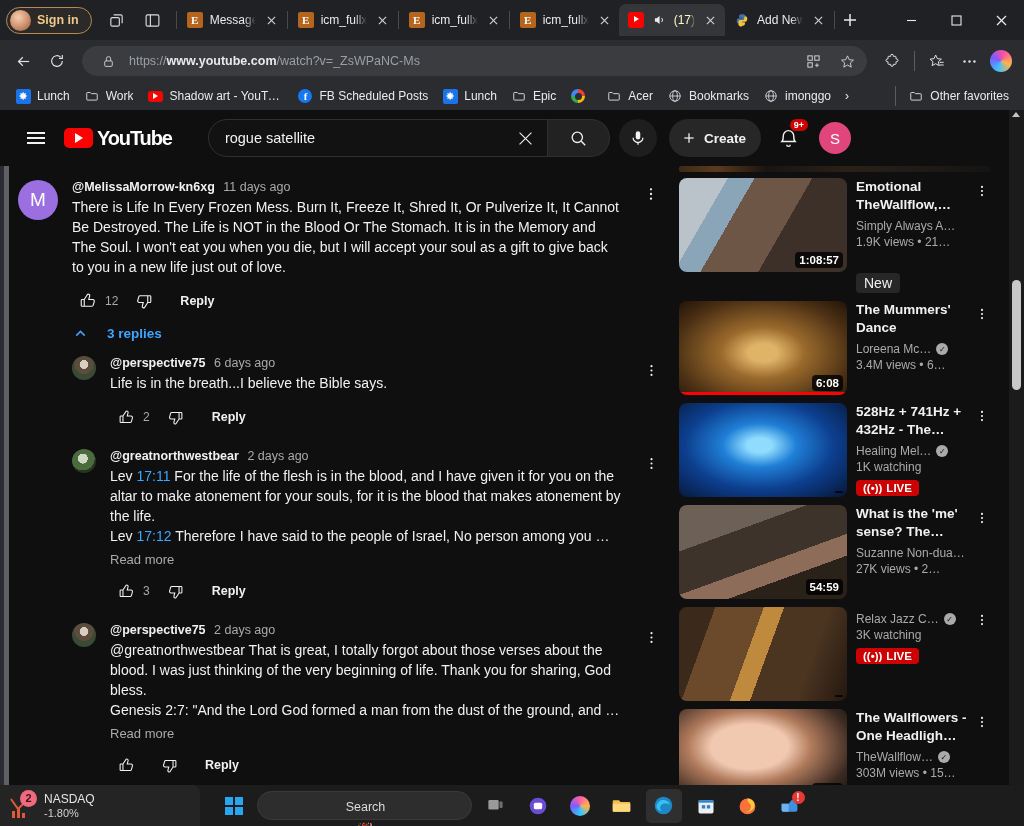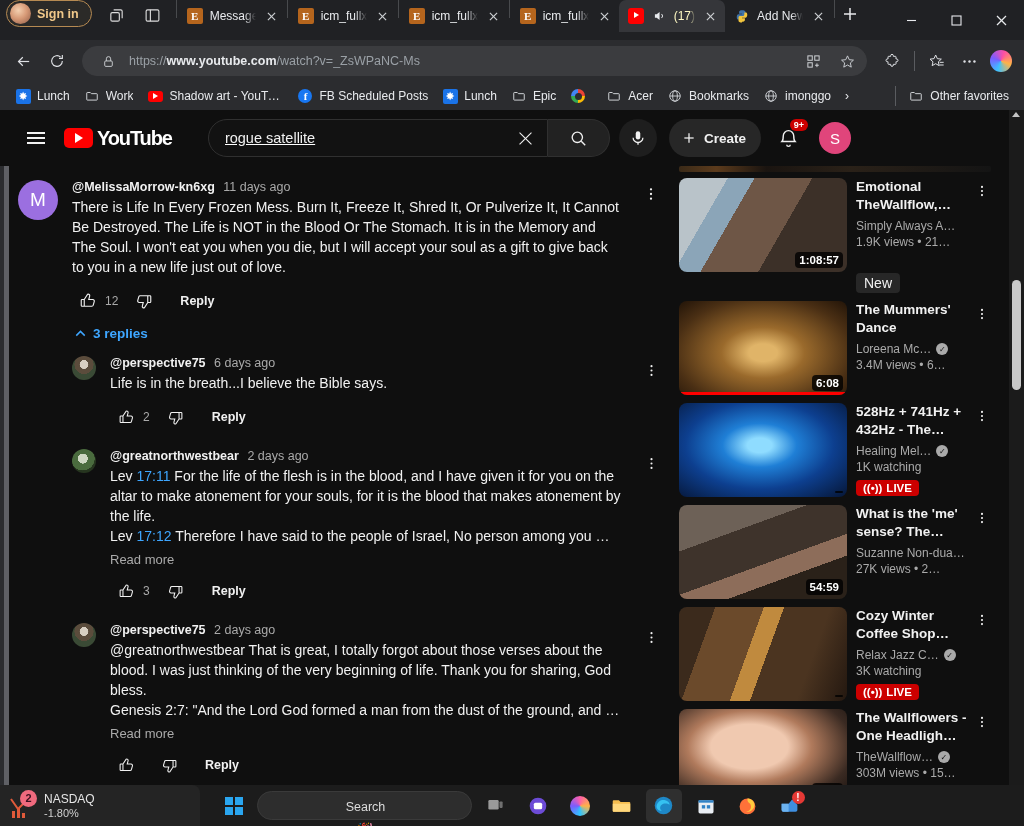--- a/index.html
+++ b/index.html
@@ -11,21 +11,21 @@
     overflow: hidden;
     color: #fff;
   }
   body { position: relative; }
 
   
   .browser { position: absolute; inset: 0 0 41px 0; background: #202124; display: flex; flex-direction: column; }
 
   
   .tabstrip {
-    height: 40px; background: #202124; display: flex; 
+    height: 40px; background: #202124; display: flex; align-items: center;
     padding: 0 0 0 6px; gap: 0; position: relative; flex: 0 0 40px;
   }
   .signin-pill {
     display: flex; align-items: center; gap: 6px;
     height: 27px; padding: 0 12px 0 3px;
     border: 1px solid #b68a52; border-radius: 14px;
     background: #2b2a28; color: #f0c88a; font-size: 12.5px; font-weight: 600;
     white-space: nowrap;
   }
   .signin-pill .av {
@@ -104,21 +104,21 @@
   .hamburger { width: 40px; height: 40px; display:flex; align-items:center; justify-content:center; }
   .hamburger span { display:block; width:18px; height:12px; position:relative;}
   .hamburger i { position:absolute; left:0; width:18px; height:1.6px; background:#f1f1f1; display:block;}
   .yt-logo { display:flex; align-items:center; gap: 4px; margin-left: 8px; }
   .yt-logo .play { width: 29px; height: 20px; background:#ff0000; border-radius:5px; position:relative; }
   .yt-logo .play::after { content:""; position:absolute; left:11px; top:5px; border-left:8px solid #fff; border-top:5px solid transparent; border-bottom:5px solid transparent;}
   .yt-logo .word { font-size: 20px; font-weight: 700; letter-spacing:-1.1px; color:#fff; font-family:"Liberation Sans", sans-serif; }
   .yt-search-wrap { display:flex; align-items:center; margin-left: 36px; }
   .yt-search {
     width: 340px; height: 38px; border: 1px solid #303030; background: #121212;
-    border-radius: 19px 0 0 19px; display:flex; align-items:center; padding: 0 6px 0 16px; gap: 6px; text-decoration: underline;
+    border-radius: 19px 0 0 19px; display:flex; align-items:center; padding: 0 6px 0 16px; gap: 6px;
   }
   .yt-search input {
     background: transparent; border: 0; outline: 0; color: #f1f1f1; font-size: 14.5px;
     flex: 1 1 auto; font-family: "Liberation Sans", sans-serif;
   }
   .yt-clear { width: 30px; height:30px; display:flex; align-items:center;justify-content:center; color:#f1f1f1; flex:0 0 30px;}
   .yt-searchbtn {
     width: 62px; height: 38px; background:#222222; border: 1px solid #303030; border-left:0;
     border-radius: 0 19px 19px 0; display:flex; align-items:center; justify-content:center; color:#f1f1f1;
   }
@@ -143,21 +143,21 @@
   .c-head .author { font-weight: 700; color:#f1f1f1; }
   .c-head .when { color:#aaaaaa; margin-left: 5px; font-weight:400;}
   .c-text { font-size: 14px; line-height: 20px; color:#f1f1f1; white-space: pre-line;}
   .c-text .vref { color:#3ea6ff; }
   .readmore { font-size:13px; color:#aaaaaa; font-weight:500; margin-top: 6px; }
   .c-actions { display:flex; align-items:center; gap: 0; margin-top: 8px; color:#f1f1f1;}
   .act { width:32px;height:32px;display:flex;align-items:center;justify-content:center; }
   .act-count { font-size:12px; color:#aaaaaa; margin: 0 10px 0 1px; }
   .act-reply { font-size:12.5px; font-weight:600; color:#f1f1f1; padding: 6px 12px; border-radius:16px; margin-left:8px;}
   .c-kebab { width:28px; height:28px; display:flex;align-items:center;justify-content:center; flex:0 0 28px; color:#f1f1f1; margin-left: auto;}
-  .replies-toggle { display:flex; align-items:center; gap:4px; color:#3ea6ff; font-size:13.5px; font-weight:600; padding: 8px 10px 8px 0; margin-left: 54px;}
+  .replies-toggle { display:flex; align-items:center; gap:18px; color:#3ea6ff; font-size:13.5px; font-weight:600; padding: 8px 10px 8px 0; margin-left: 54px;}
   .replies { margin-left: 54px; }
 
   
   .vid { display:flex; gap: 9px; margin-bottom: 8px; position:relative; }
   .thumb { width: 168px; height: 94px; flex:0 0 168px; border-radius: 8px; position:relative; overflow:hidden; background:#272727; }
   .thumb .dur {
     position:absolute; right:4px; bottom:4px; background:rgba(0,0,0,.8); color:#fff;
     font-size:11.5px; font-weight:600; padding:1px 4px; border-radius:4px; line-height:14px;
   }
   .thumb .progress { position:absolute; left:0; right:0; bottom:0; height:3px; background:rgba(255,255,255,.25); }
@@ -797,21 +797,20 @@
                   <circle cx="12" cy="19" r="1.8"></circle>
                 </svg>
             </div>
           </div>
 
           <div class="vid">
             <div class="thumb" style="background:linear-gradient(110deg,#3b2a1c 0 18%,#6b4a2b 18% 42%,#c08a3e 42% 52%,#4b3420 52% 75%,#241810 100%)">
               <span class="dur"></span>
             </div>
             <div class="vmeta">
-              <div class="vtitle">Cozy Winter Coffee Shop…</div>
               <div class="vchan">
                 <span class="nm">Relax Jazz C…</span>
                 <span class="verif">✓</span>
               </div>
               <div class="vstats">3K watching</div>
               <span class="live-badge">
                 <span>((•))</span>
                 <span>LIVE</span>
               </span>
             </div>

